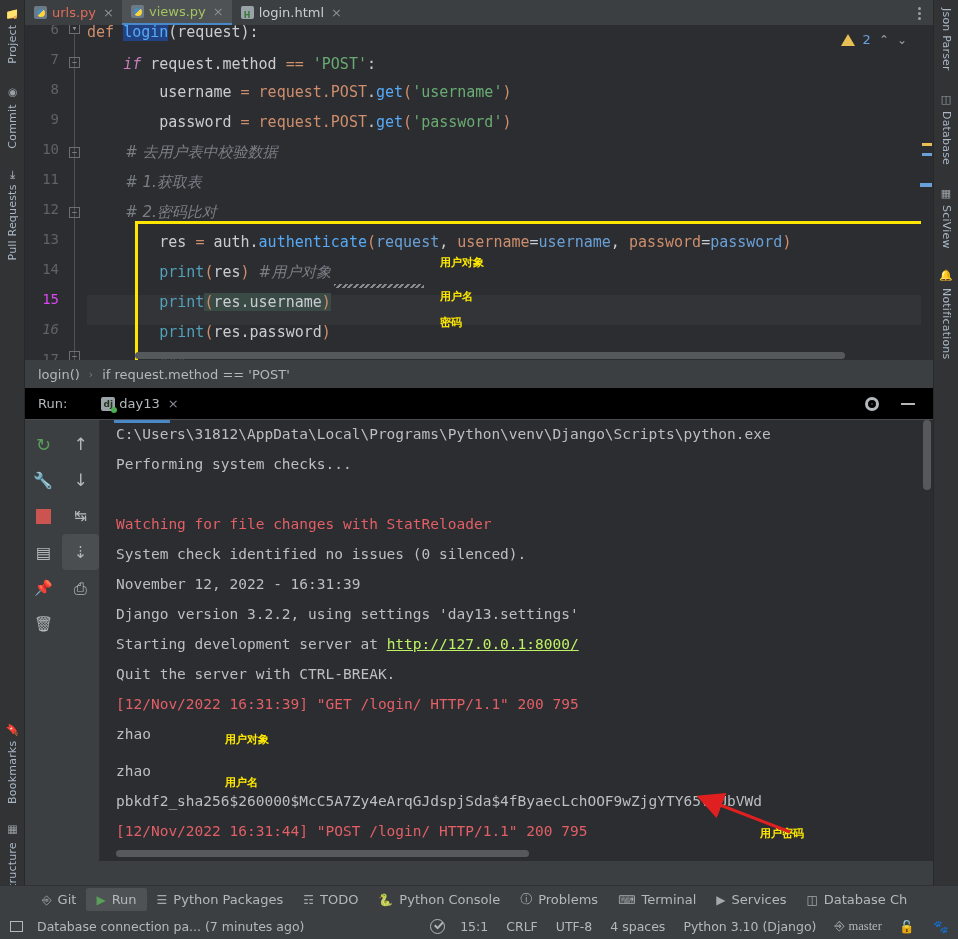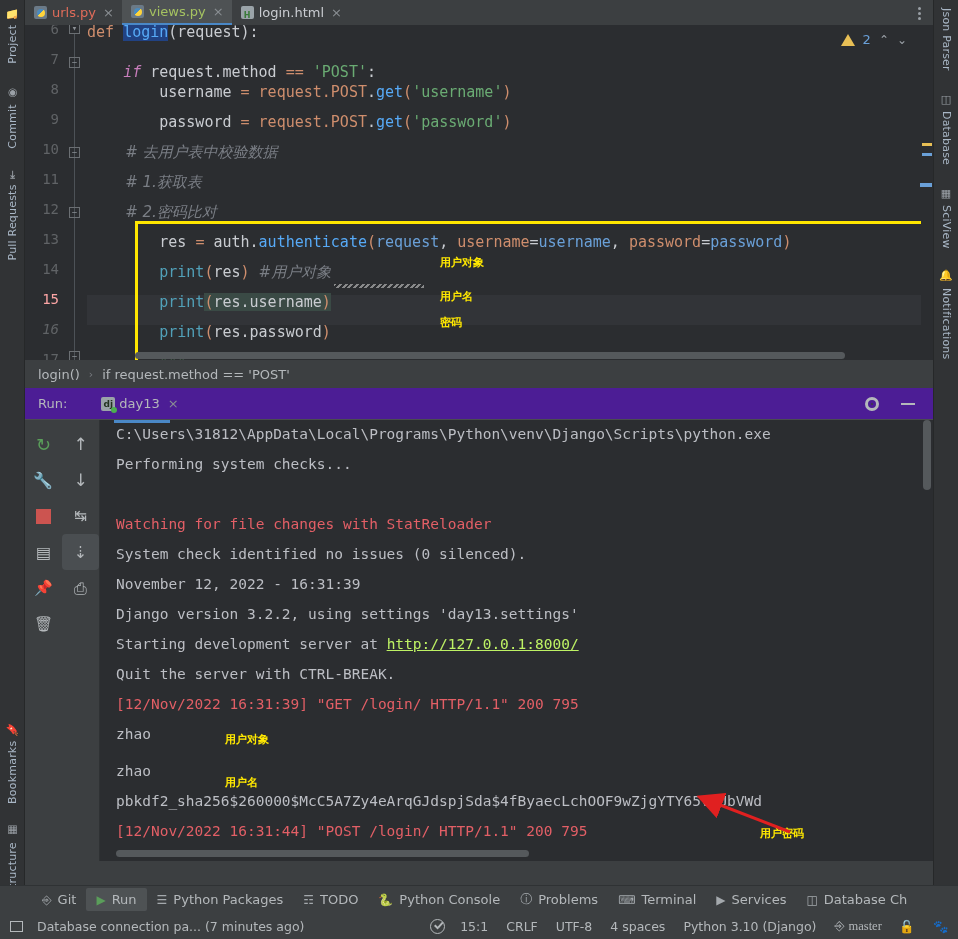--- a/index.html
+++ b/index.html
@@ -142,21 +142,21 @@
   .breadcrumb {
     position: absolute; left: 25px; top: 360px; width: 908px; height: 28px;
     background: #3c3f41; display: flex; align-items: center;
     padding-left: 13px; gap: 9px; font-size: 13px; color: #b4b8bb;
   }
   .bc-sep { color: #787c80; font-size: 11px; }
 
   
   .runbar {
     position: absolute; left: 25px; top: 388px; width: 908px; height: 32px;
-    background: #4c1d95; display: flex; align-items: center;
+    background: #000000; display: flex; align-items: center;
     padding-left: 13px; font-size: 13px; color: #b4b8bb;
     border-bottom: 1px solid #4a4d4f;
   }
   .runbar .label { margin-right: 28px; }
   .run-tab {
     display: flex; align-items: center; gap: 4px; cursor: pointer;
     padding: 3px 6px;
   }
   .djicon {
     width: 14px; height: 14px; background: #9aa3a8; border-radius: 2px;
@@ -331,35 +331,35 @@
     <div class="gutter">
       <div class="gln" style="top:-4px;">6</div>
       <div class="gln" style="top:26px;">7</div>
       <div class="gln" style="top:56px;">8</div>
       <div class="gln" style="top:86px;">9</div>
       <div class="gln" style="top:116px;">10</div>
       <div class="gln" style="top:146px;">11</div>
       <div class="gln" style="top:176px;">12</div>
       <div class="gln" style="top:206px;">13</div>
       <div class="gln" style="top:236px;">14</div>
-      <div class="gln" style="top:266px;color:#fca5a5;">15</div>
+      <div class="gln" style="top:266px;color:#d946ef;">15</div>
       <div class="gln" style="top:296px;font-style:italic;">16</div>
       <div class="gln" style="top:326px;">17</div>
 
       <div class="foldline" style="top:8px;height:330px;"></div>
       <div class="fold" style="top:-2px;">▾</div>
       <div class="fold" style="top:32px;">−</div>
       <div class="fold" style="top:122px;">−</div>
       <div class="fold" style="top:182px;">−</div>
       <div class="fold" style="top:326px;">−</div>
     </div>
 
     <div class="code">
       <div class="cl" style="top:-8px;"><span class="kw">def</span> <span class="fn" style="background:#214283;">login</span><span class="par">(request):</span></div>
-      <div class="cl" style="top:32px;"><span>    </span><span class="kwi">if</span> <span class="id">request.method</span> <span class="kw">==</span> <span class="str">'POST'</span><span class="par">:</span></div>
+      <div class="cl" style="top:24px;"><span>    </span><span class="kwi">if</span> <span class="id">request.method</span> <span class="kw">==</span> <span class="str">'POST'</span><span class="par">:</span></div>
       <div class="cl" style="top:52px;"><span>        </span><span class="id">username</span> <span class="kw">=</span> <span class="id" style="color:#cf8e6d;">request.POST</span><span class="par">.</span><span class="fn">get</span><span class="kw">(</span><span class="str">'username'</span><span class="kw">)</span></div>
       <div class="cl" style="top:82px;"><span>        </span><span class="id">password</span> <span class="kw">=</span> <span class="id" style="color:#cf8e6d;">request.POST</span><span class="par">.</span><span class="fn">get</span><span class="kw">(</span><span class="str">'password'</span><span class="kw">)</span></div>
       <div class="cl cmtc" style="top:112px;">        # 去用户表中校验数据</div>
       <div class="cl cmtc" style="top:142px;">        # 1.获取表</div>
       <div class="cl cmtc" style="top:172px;">        # 2.密码比对</div>
       <div class="cl" style="top:202px;"><span>        </span><span class="id">res</span> <span class="kw">=</span> <span class="id">auth</span><span class="par">.</span><span class="fn">authenticate</span><span class="kw">(</span><span class="blue">request</span><span class="par">, </span><span class="kw">username</span><span class="par">=</span><span class="blue">username</span><span class="par">, </span><span class="kw">password</span><span class="par">=</span><span class="blue">password</span><span class="kw">)</span></div>
       <div class="cl" style="top:232px;"><span>        </span><span class="fn" style="color:#51a0b8;">print</span><span class="kw">(</span><span class="id">res</span><span class="kw">)</span> <span class="cmtc">#用户对象</span></div>
       <div class="cl" style="top:262px;"><span>        </span><span class="fn" style="color:#51a0b8;">print</span><span class="kw sel-token">(</span><span class="id sel-token">res.username</span><span class="kw sel-token">)</span></div>
       <div class="cl" style="top:292px;"><span>        </span><span class="fn" style="color:#51a0b8;">print</span><span class="kw">(</span><span class="id">res.password</span><span class="kw">)</span></div>
       <div class="cl" style="top:322px;"><span>        </span><span class="str">"""</span></div>

